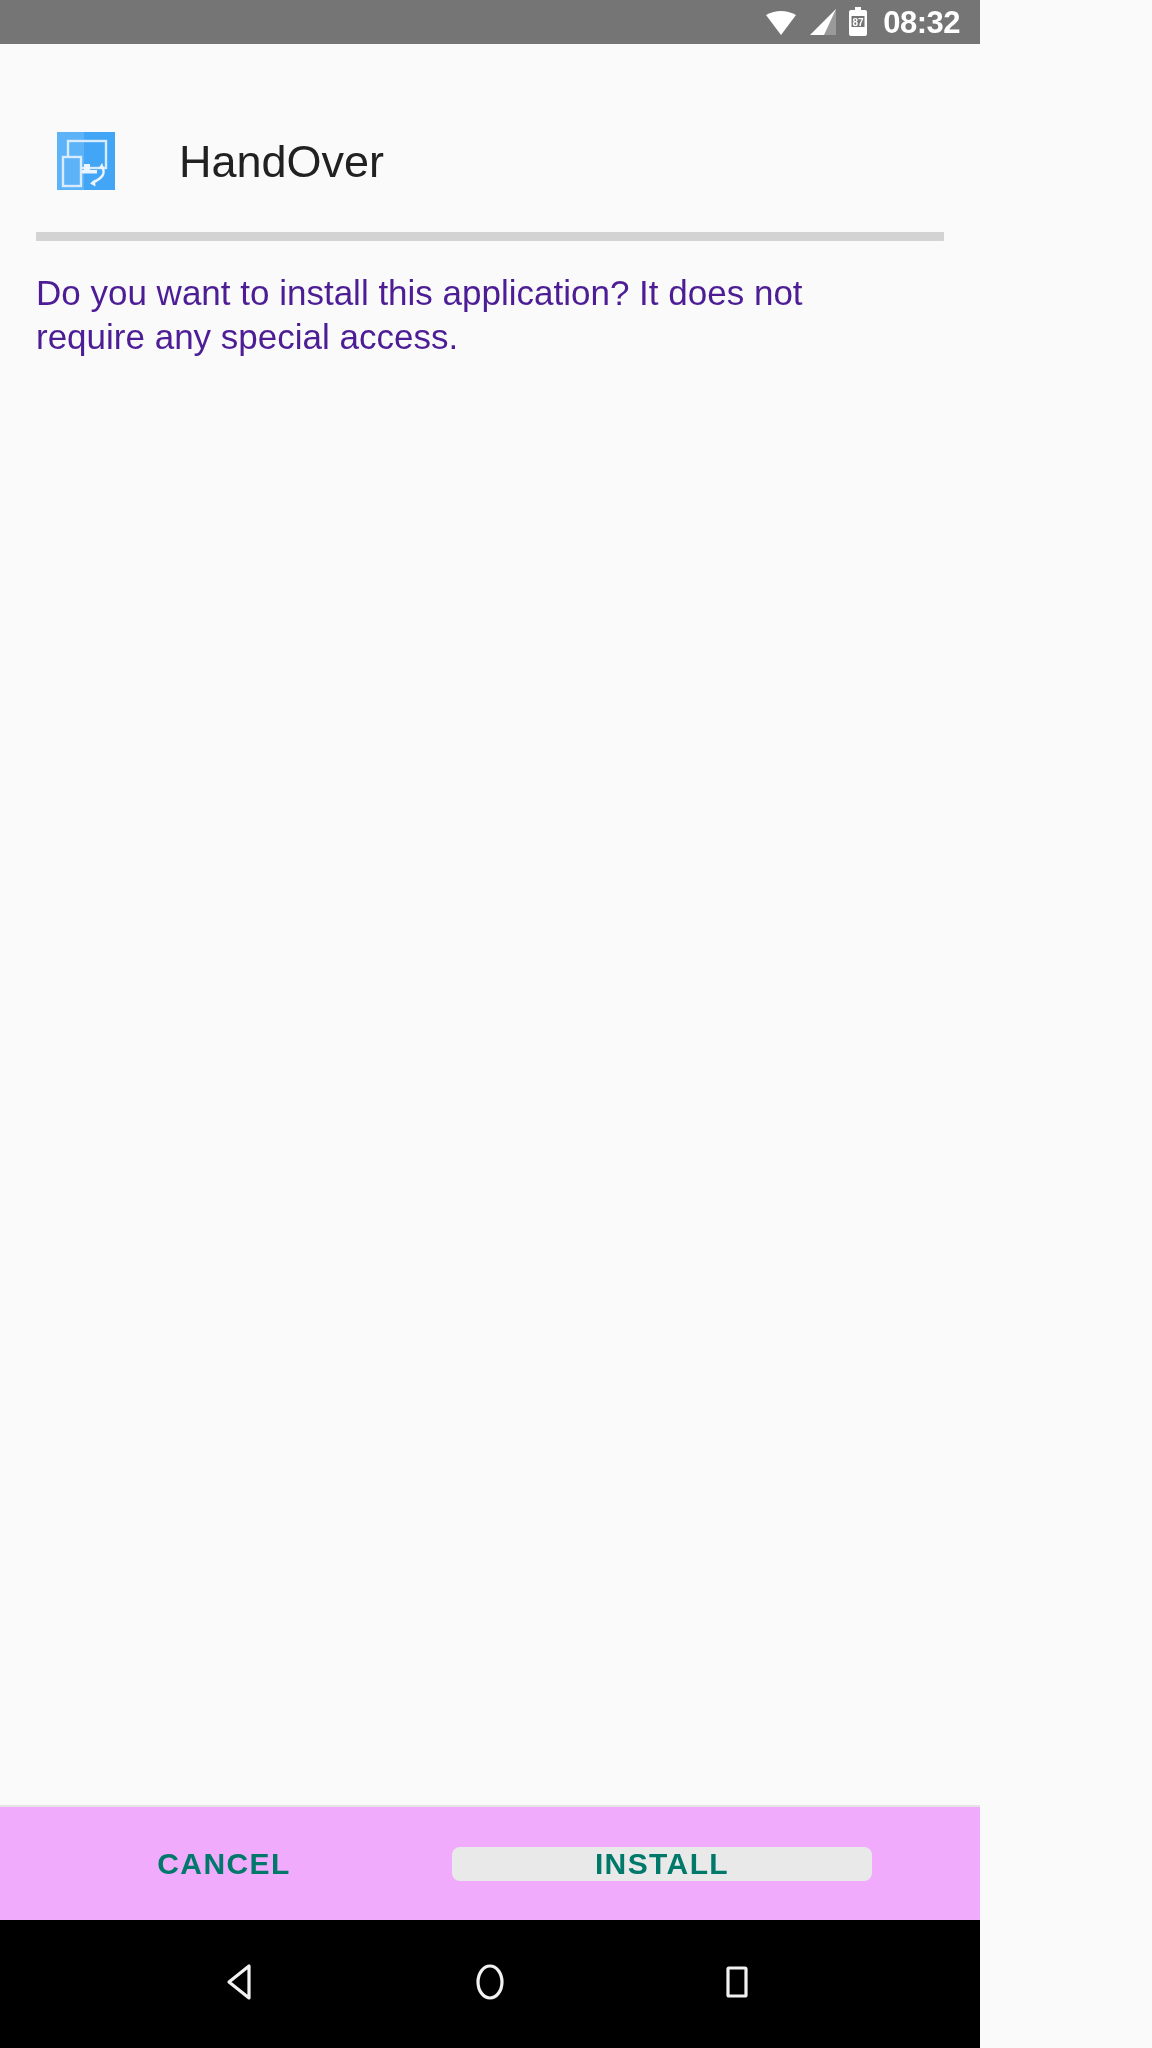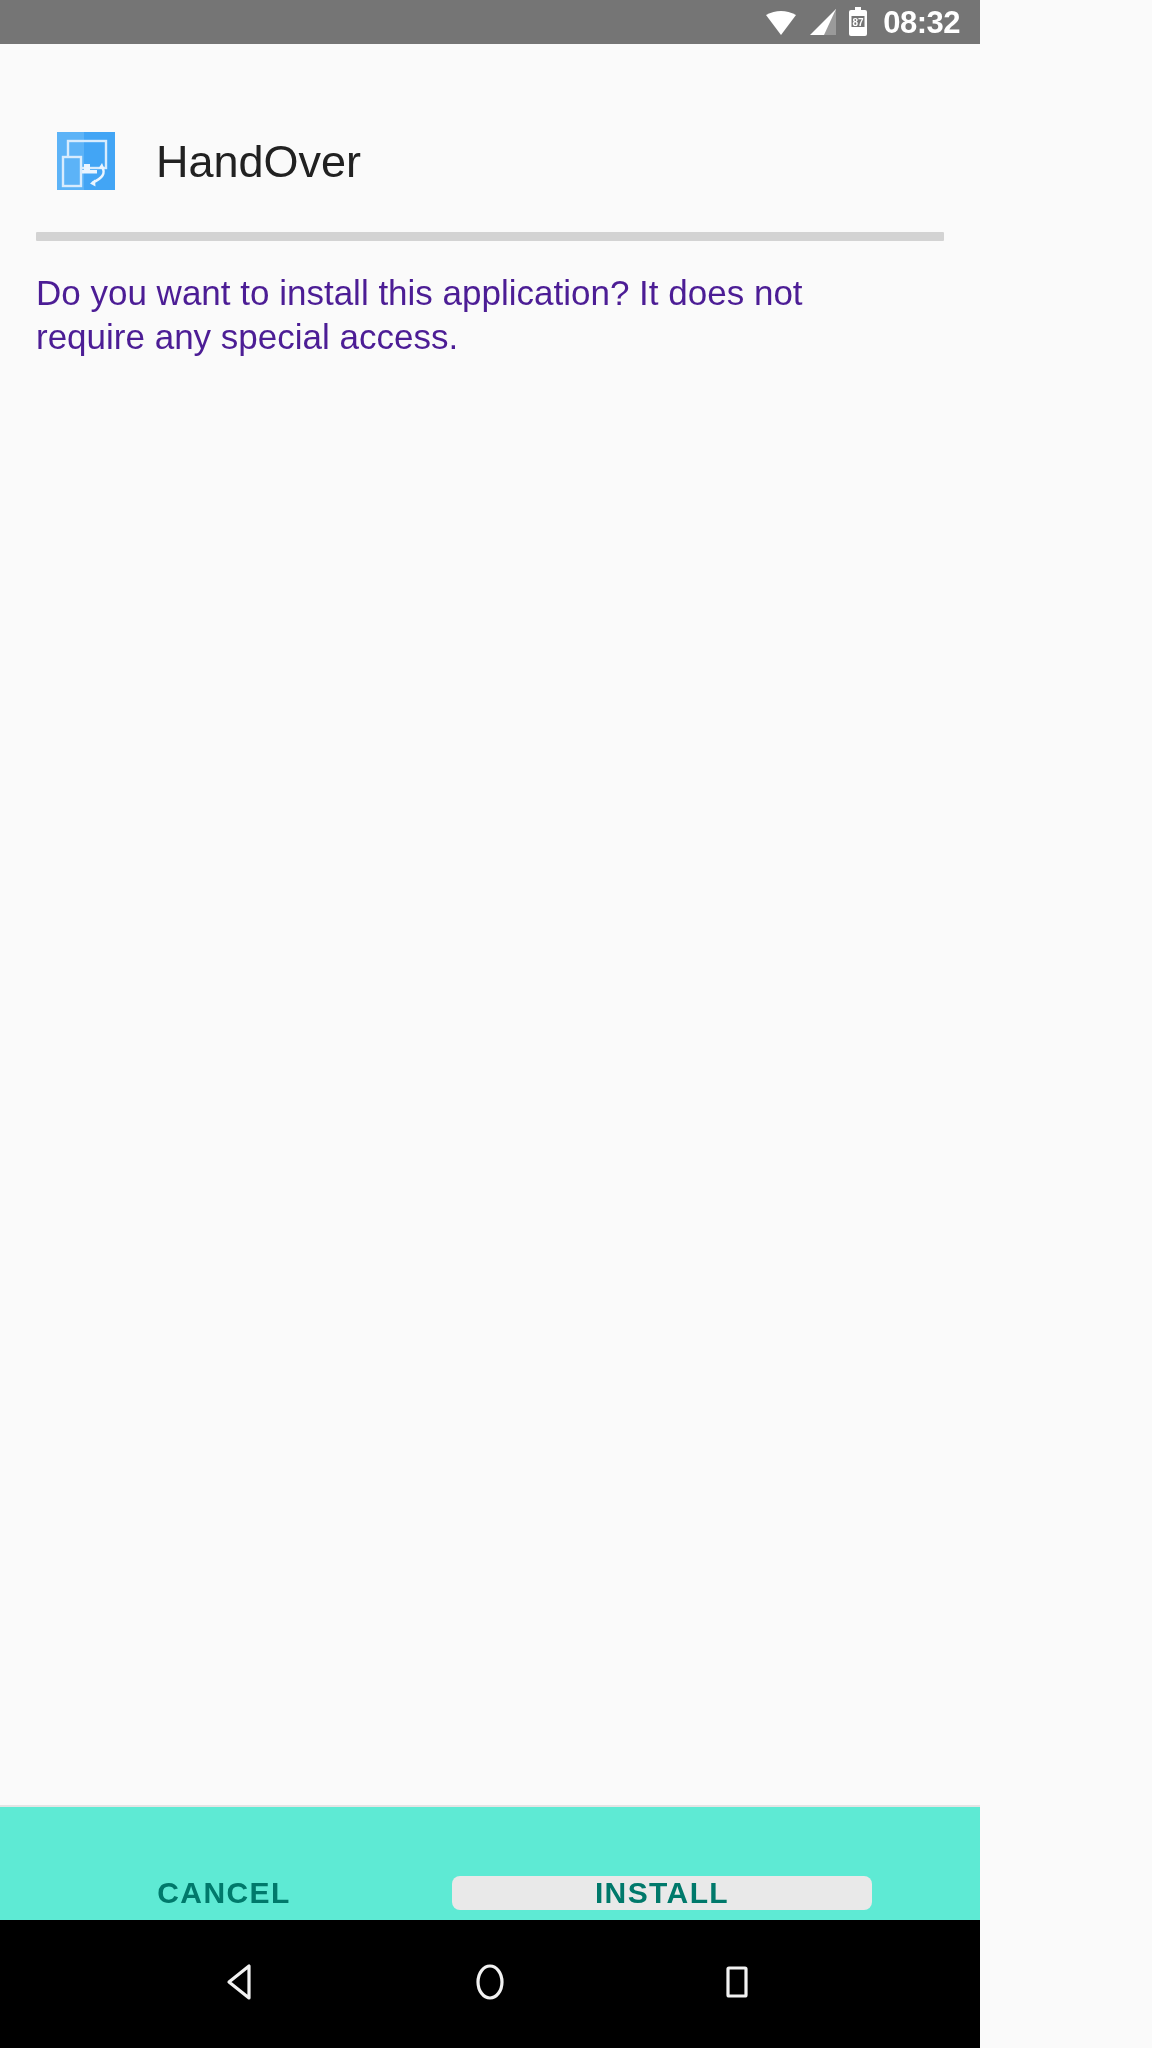--- a/index.html
+++ b/index.html
@@ -77,21 +77,21 @@
   }
   .app-icon {
     width: 58px;
     height: 58px;
     flex: 0 0 auto;
     display: block;
   }
   .app-title {
     font-size: 45px;
     color: #212121;
-    margin-left: 41px;
+    margin-left: 64px;
     line-height: 1;
     white-space: nowrap;
     font-family: "Liberation Sans", sans-serif;
     font-weight: normal;
   }
 
   
   .divider-wrap {
     flex: 0 0 auto;
     padding: 0 36px;
@@ -116,24 +116,24 @@
     line-height: 1.26;
     color: #4c1d95;
     font-family: "Liberation Sans", sans-serif;
     max-width: 800px;
   }
 
   
   .button-bar {
     flex: 0 0 auto;
     height: 115px;
-    background: #5eead4;
+    background: #f0abfc;
     border-top: 2px solid #e4e4e4;
     display: flex;
-    align-items: flex-end;
+    align-items: center;
     padding: 10px 20px 10px 0;
     box-sizing: border-box;
   }
   .btn {
     display: flex;
     align-items: center;
     justify-content: center;
     font-size: 30px;
     font-weight: bold;
     letter-spacing: 1.4px;

